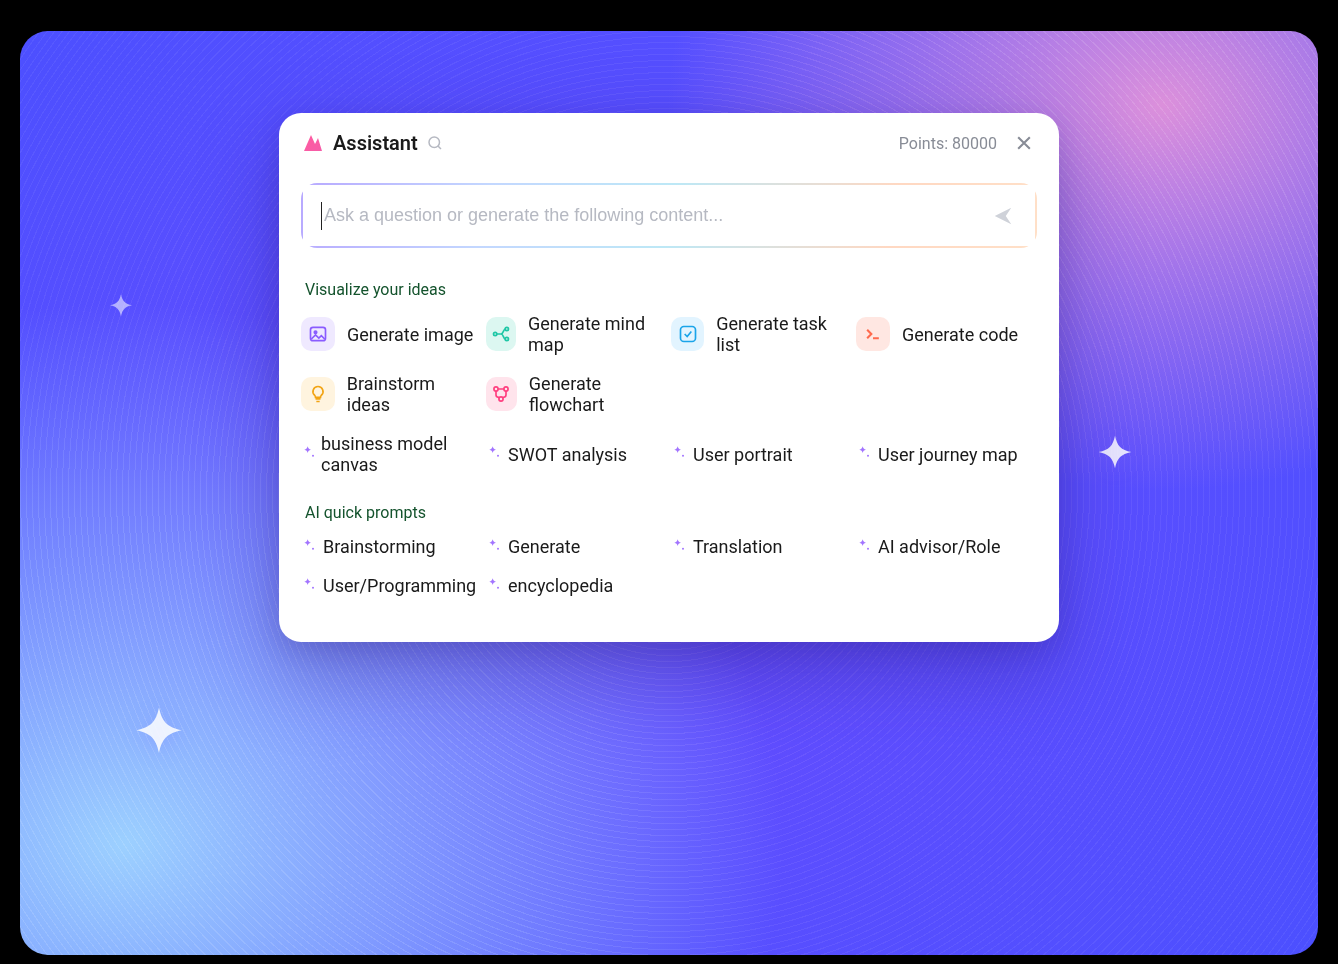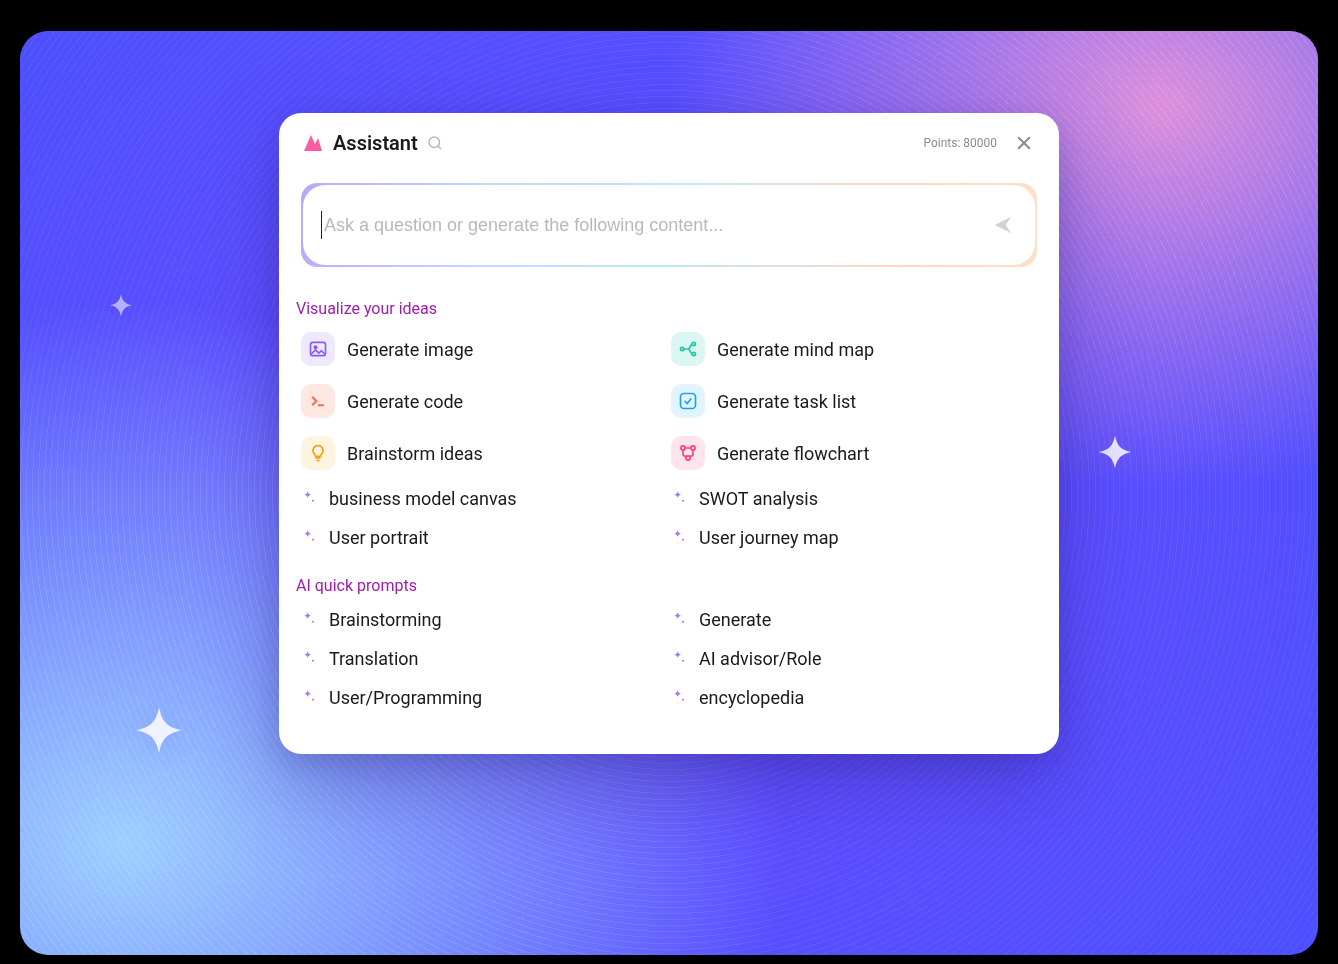--- a/index.html
+++ b/index.html
@@ -45,58 +45,58 @@
 }
 .modal-header{
   display:flex;align-items:center;height:60px;padding:0 22px;
 }
 .logo{
   width:24px;height:24px;margin-right:8px;display:inline-flex;align-items:center;justify-content:center;
 }
 .app-title{font-weight:600;font-size:20px;color:#1a1a1a}
 .q-icon{margin-left:8px;color:#b6b9c2;font-size:16px;display:inline-flex}
 .spacer{flex:1}
-.points{color:#888c96;font-size:12px;margin-right:14px}
+.points{color:#888c96;font-size:16px;margin-right:14px}
 .close-btn{
   width:26px;height:26px;color:#888c96;display:inline-flex;align-items:center;justify-content:center;
   cursor:pointer;border:none;background:none;
 }
 
 .input-wrap{
   margin:10px 22px 22px 22px;
   padding:2px;border-radius:16px;
   background:linear-gradient(100deg,#b8a9ff 0%,#c3d7ff 25%,#bde8f6 50%,#ffd8c2 80%,#ffe0c8 100%);
 }
 .input-inner{
-  background:#fff;border-radius:22px;height:80px;
+  background:#fff;border-radius:4px;height:61px;
   display:flex;align-items:center;padding:0 18px;
 }
 .cursor-bar{width:1px;height:28px;background:#222;margin-right:2px}
 .prompt-input{
   flex:1;border:none;outline:none;font-size:18px;color:#222;background:transparent;
 }
 .prompt-input::placeholder{color:#b6b9c2}
 .send-btn{
   width:28px;height:28px;color:#cfd2d9;border:none;background:none;cursor:pointer;
   display:inline-flex;align-items:center;justify-content:center;
 }
 
-.section-title{color:#a21caf;font-size:16px;padding:10px 17px 14px}
-.grid3{display:grid;grid-template-columns:repeat(2,1fr);column-gap:4px;row-gap:18px;padding:0 22px 18px}
+.section-title{color:#14532d;font-size:16px;padding:10px 26px 14px}
+.grid3{display:grid;grid-template-columns:repeat(4,1fr);column-gap:4px;row-gap:18px;padding:0 22px 18px}
 .action-item{display:flex;align-items:center;gap:12px;font-size:18px;color:#1a1a1a;cursor:pointer}
 .icon-pill{width:34px;height:34px;border-radius:10px;display:flex;align-items:center;justify-content:center}
 .pill-purple{background:#efe9ff;color:#8a5cff}
 .pill-teal{background:#dcf7f1;color:#1fc7a6}
 .pill-red{background:#ffe7e2;color:#ff6a4d}
 .pill-cyan{background:#e2f4ff;color:#1aa4e9}
 .pill-amber{background:#fff4df;color:#f2a414}
 .pill-blue{background:#e6efff;color:#2f77ff}
 .pill-pink{background:#ffe4ec;color:#ff3e7f}
 
-.template-item{display:flex;align-items:center;gap:10px;font-size:18px;color:#1a1a1a;cursor:pointer}
+.template-item{display:flex;align-items:center;gap:4px;font-size:18px;color:#1a1a1a;cursor:pointer}
 .spark-icon{width:18px;height:18px;color:#a274ff;display:inline-flex}
 </style>
 </head>
 <body>
 
 <div class="scene">
   <div class="noise"></div>
 
   <span class="sparkle sp1">
     <svg viewBox="0 0 24 24" width="38" height="38" fill="currentColor">
@@ -173,35 +173,35 @@
             <svg viewBox="0 0 24 24" width="20" height="20" fill="none" stroke="currentColor" stroke-width="2">
               <circle cx="5" cy="12" r="2"></circle>
               <circle cx="19" cy="6" r="2"></circle>
               <circle cx="19" cy="18" r="2"></circle>
               <path d="M7 12h5m0 0c3 0 3-6 5-6M12 12c3 0 3 6 5 6"></path>
             </svg>
           </span>
           <span>Generate mind map</span>
         </div>
         <div class="action-item">
+          <span class="icon-pill pill-cyan">
+            <svg viewBox="0 0 24 24" width="20" height="20" fill="none" stroke="currentColor" stroke-width="2">
+              <rect x="3" y="3" width="18" height="18" rx="4"></rect>
+              <path d="M8 12l3 3 5-6"></path>
+            </svg>
+          </span>
+          <span>Generate task list</span>
+        </div>
+        <div class="action-item">
           <span class="icon-pill pill-red">
             <svg viewBox="0 0 24 24" width="20" height="20" fill="none" stroke="currentColor" stroke-width="2.5">
               <path d="M5 7l5 5-5 5M12 17h7"></path>
             </svg>
           </span>
           <span>Generate code</span>
-        </div>
-        <div class="action-item">
-          <span class="icon-pill pill-cyan">
-            <svg viewBox="0 0 24 24" width="20" height="20" fill="none" stroke="currentColor" stroke-width="2">
-              <rect x="3" y="3" width="18" height="18" rx="4"></rect>
-              <path d="M8 12l3 3 5-6"></path>
-            </svg>
-          </span>
-          <span>Generate task list</span>
         </div>
         <div class="action-item">
           <span class="icon-pill pill-amber">
             <svg viewBox="0 0 24 24" width="20" height="20" fill="none" stroke="currentColor" stroke-width="2">
               <path d="M9 18h6M10 21h4M12 3a6 6 0 00-4 10.5c.8.8 1 1.5 1 2.5h6c0-1 .2-1.7 1-2.5A6 6 0 0012 3z"></path>
             </svg>
           </span>
           <span>Brainstorm ideas</span>
         </div>
         <div class="action-item">

